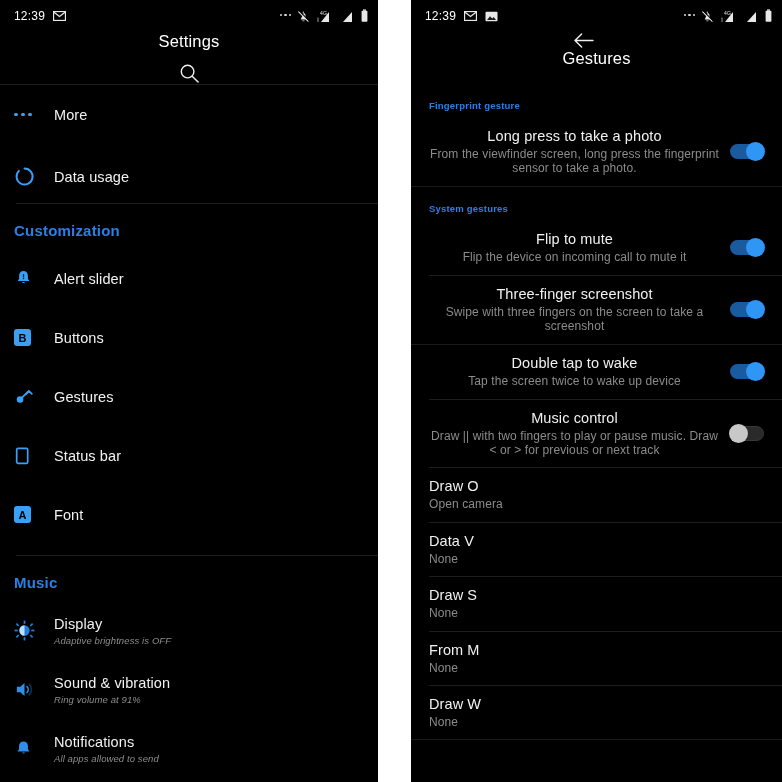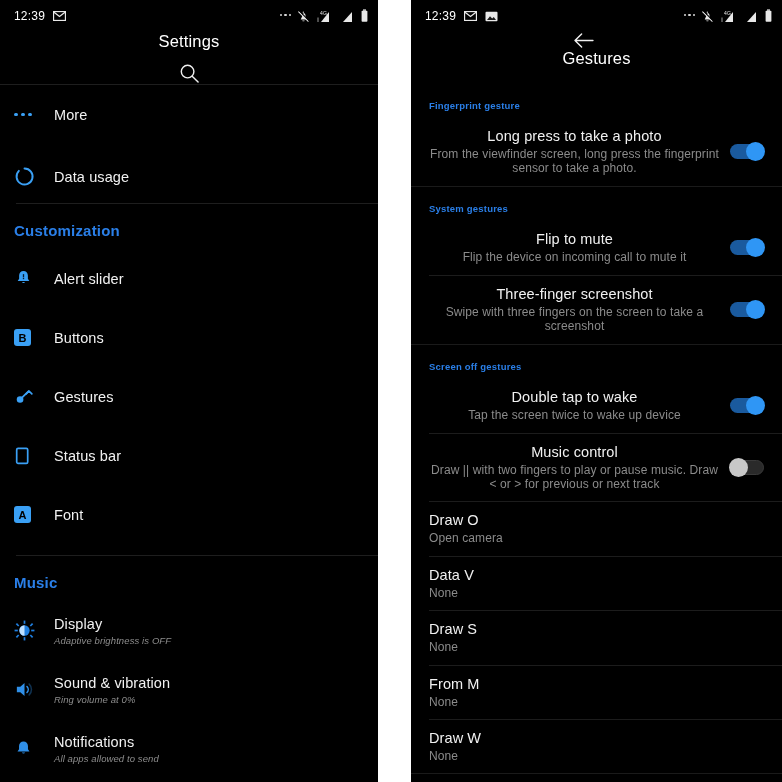--- a/index.html
+++ b/index.html
@@ -356,21 +356,21 @@
       <div class="row">
         <span class="row-icon">
           <svg width="21" height="21" viewBox="0 0 22 22">
               <path d="M3 8.2h3.6L11 4.2v13.6L6.6 13.8H3z" fill="#2f8fe8"></path>
               <path d="M13.6 7.8a4.6 4.6 0 0 1 0 6.4" fill="none" stroke="#2f8fe8" stroke-width="1.6" stroke-linecap="round"></path>
               <path d="M15.9 5.4a7.8 7.8 0 0 1 0 11.2" fill="none" stroke="#2f8fe8" stroke-width="1.6" stroke-linecap="round" opacity="0.35"></path>
             </svg>
         </span>
         <span class="row-text">
           <span class="row-title">Sound &amp; vibration</span>
-          <span class="row-sub">Ring volume at 0%</span>
+          <span class="row-sub">Ring volume at 91%</span>
         </span>
       </div>
 
       <div class="row">
         <span class="row-icon">
           <svg width="19" height="20" viewBox="0 0 20 20">
               <path d="M10 2c-2.7 0-4.7 2.1-4.7 4.8v3.4L3.7 12.6h12.6L14.7 10.2V6.8C14.7 4.1 12.7 2 10 2z" fill="#2f8fe8"></path>
               <path d="M8.3 13.6a1.8 1.8 0 0 0 3.4 0z" fill="#2f8fe8"></path>
             </svg>
         </span>
@@ -486,21 +486,20 @@
           <span class="r-sub">Swipe with three fingers on the screen to take a screenshot</span>
         </span>
         <span class="switch on">
             <span class="track"></span>
             <span class="knob"></span>
           </span>
       </div>
 
       <div class="r-divider full"></div>
 
-      <div class="r-section-header">Screen off gestures</div>
 
       <div class="r-row tall">
         <span class="r-text">
           <span class="r-title">Double tap to wake</span>
           <span class="r-sub">Tap the screen twice to wake up device</span>
         </span>
         <span class="switch on">
             <span class="track"></span>
             <span class="knob"></span>
           </span>

